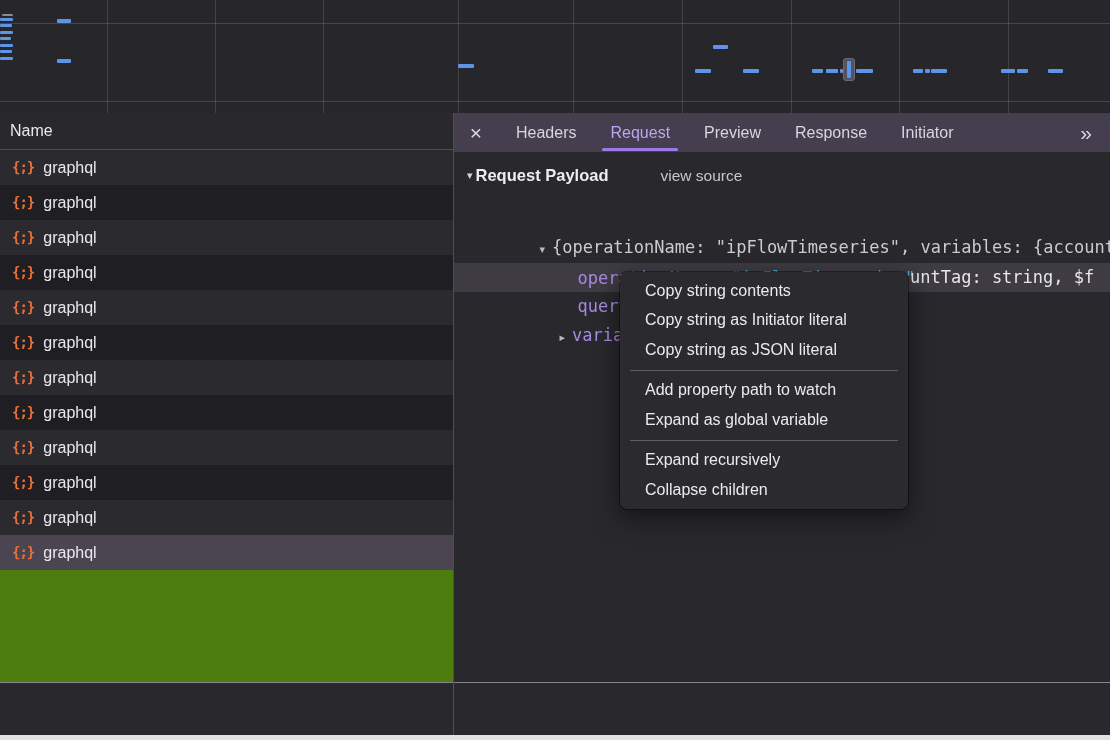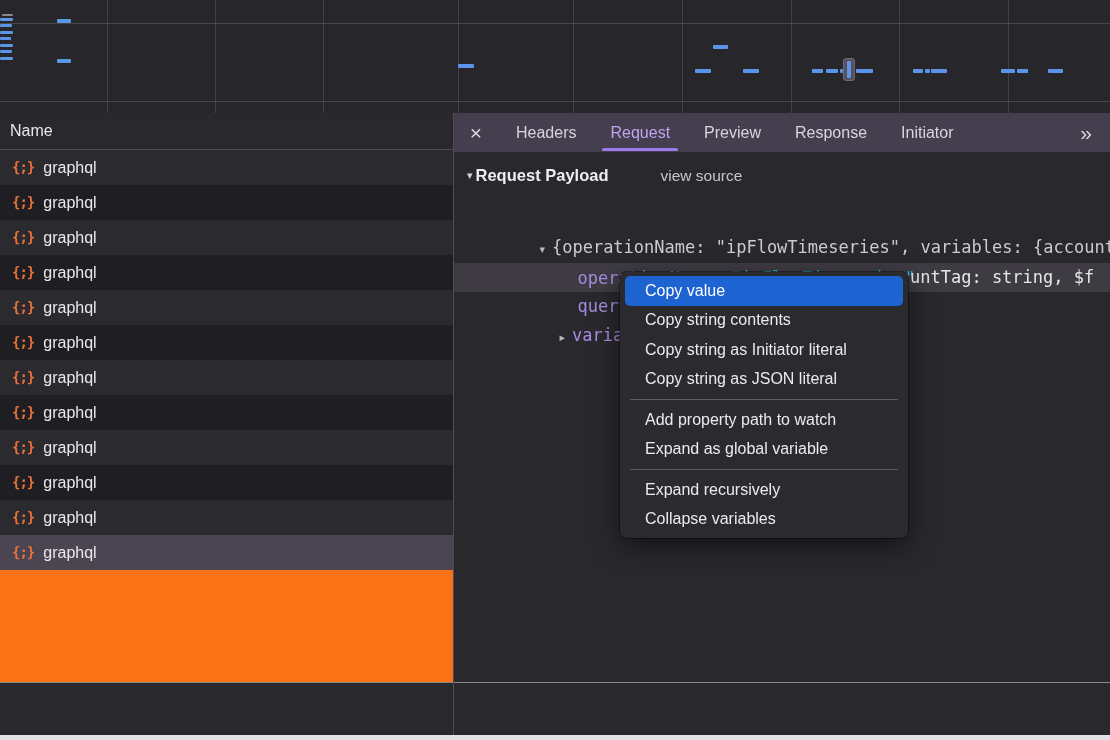--- a/index.html
+++ b/index.html
@@ -10,21 +10,21 @@
     -webkit-font-smoothing:antialiased;
   }
   
   .overview { position:absolute; left:0; top:0; width:1110px; height:113px; background:#27262b; }
   .gridline-v { position:absolute; top:0; width:1px; height:113px; background:rgba(255,255,255,.13); }
   .gridline-h { position:absolute; left:0; width:1110px; height:1px; background:rgba(255,255,255,.15); }
   .wf-bar { position:absolute; border-radius:1px; }
   .wf-marker { position:absolute; background:#56525d; border:1px solid #6c6875; border-radius:3px; }
   .wf-marker-bar { position:absolute; left:3px; top:2px; width:4px; bottom:2px; background:#5b94e8; border-radius:1px; }
   
-  .name-panel { position:absolute; left:0; top:113px; width:453px; height:569px; background:#f97316; overflow:hidden; }
+  .name-panel { position:absolute; left:0; top:113px; width:453px; height:569px; background:#4d7c0f; overflow:hidden; }
   .name-header { height:37px; background:#29282d; border-bottom:1px solid #4b4b50; color:#e9e9eb;
     font-size:16px; font-weight:500; line-height:36px; padding-left:10px; }
   .req-row { height:35px; display:flex; align-items:center; padding-left:12px; gap:9px;
     font-size:16px; color:#e9e9eb; }
   .req-row.odd  { background:#2b2a2f; }
   .req-row.even { background:#1f1f23; }
   .req-row.selected { background:#4a4550; }
   .json-icon { font-family:"DejaVu Sans Mono", monospace; font-size:14px; font-weight:bold;
     letter-spacing:-1px; transform:translateY(-1px); }
   
@@ -192,29 +192,28 @@
       <span class="k">query:</span><span> </span><span class="w">"qu</span>
     </div>
     <div class="tree-line frag w" style="left:456px; top:111px;">untTag: string, $f</div>
 
     <div class="tree-line" style="left:44px; top:140px;">
       <span class="tree-tri">▸</span><span class="k">variables</span>
     </div>
   </div>
 
   <div class="context-menu" id="ctx-menu">
-      <div class="menu-item highlighted" style="--hl: #1e63d2;">Copy value</div>
       <div class="menu-item" style="--hl: #1e63d2;">Copy string contents</div>
       <div class="menu-item" style="--hl: #1e63d2;">Copy string as Initiator literal</div>
       <div class="menu-item" style="--hl: #1e63d2;">Copy string as JSON literal</div>
       <div class="menu-sep"></div>
       <div class="menu-item" style="--hl: #1e63d2;">Add property path to watch</div>
       <div class="menu-item" style="--hl: #1e63d2;">Expand as global variable</div>
       <div class="menu-sep"></div>
       <div class="menu-item" style="--hl: #1e63d2;">Expand recursively</div>
-      <div class="menu-item" style="--hl: #1e63d2;">Collapse variables</div>
+      <div class="menu-item" style="--hl: #1e63d2;">Collapse children</div>
     </div>
 
   <div class="v-divider"></div>
   <div class="h-divider"></div>
   <div class="footer"></div>
   <div class="bottom-strip"></div>
 </div>
 
 </body></html>

